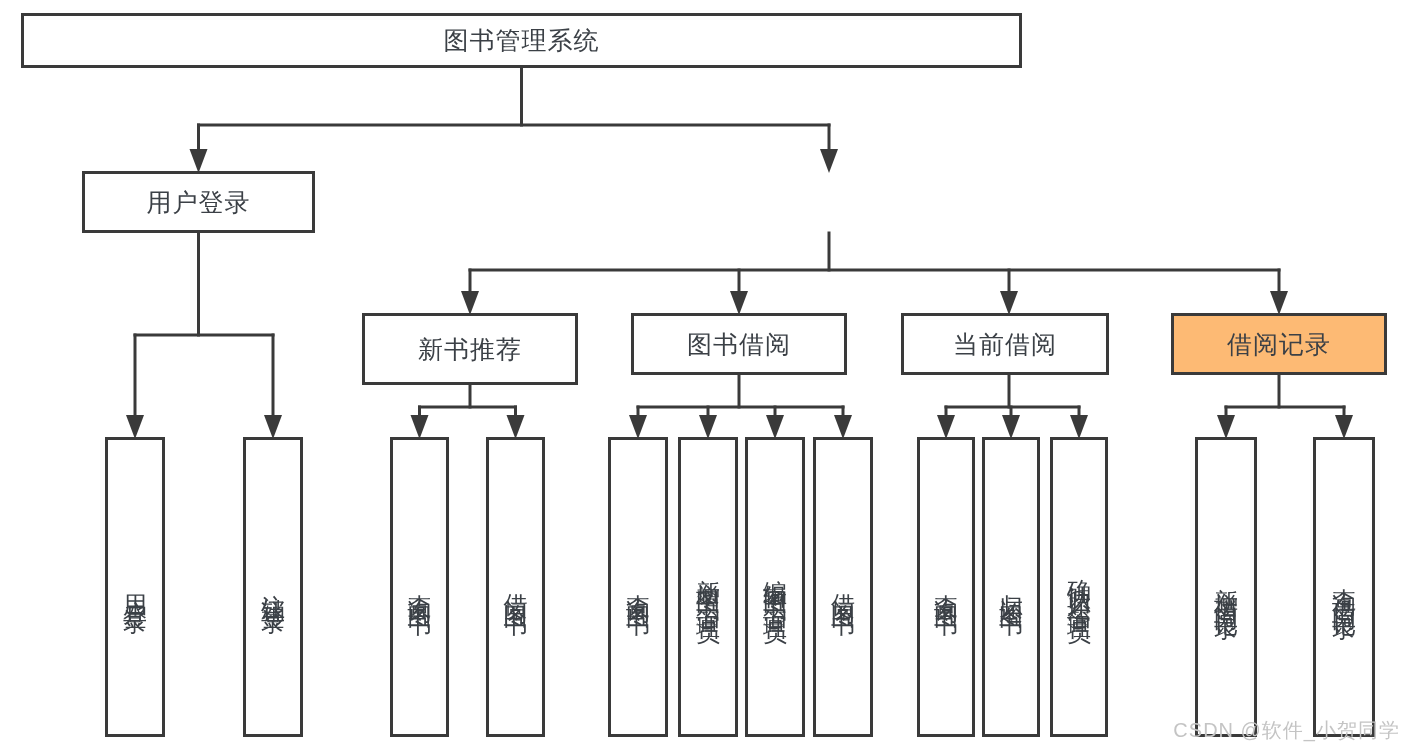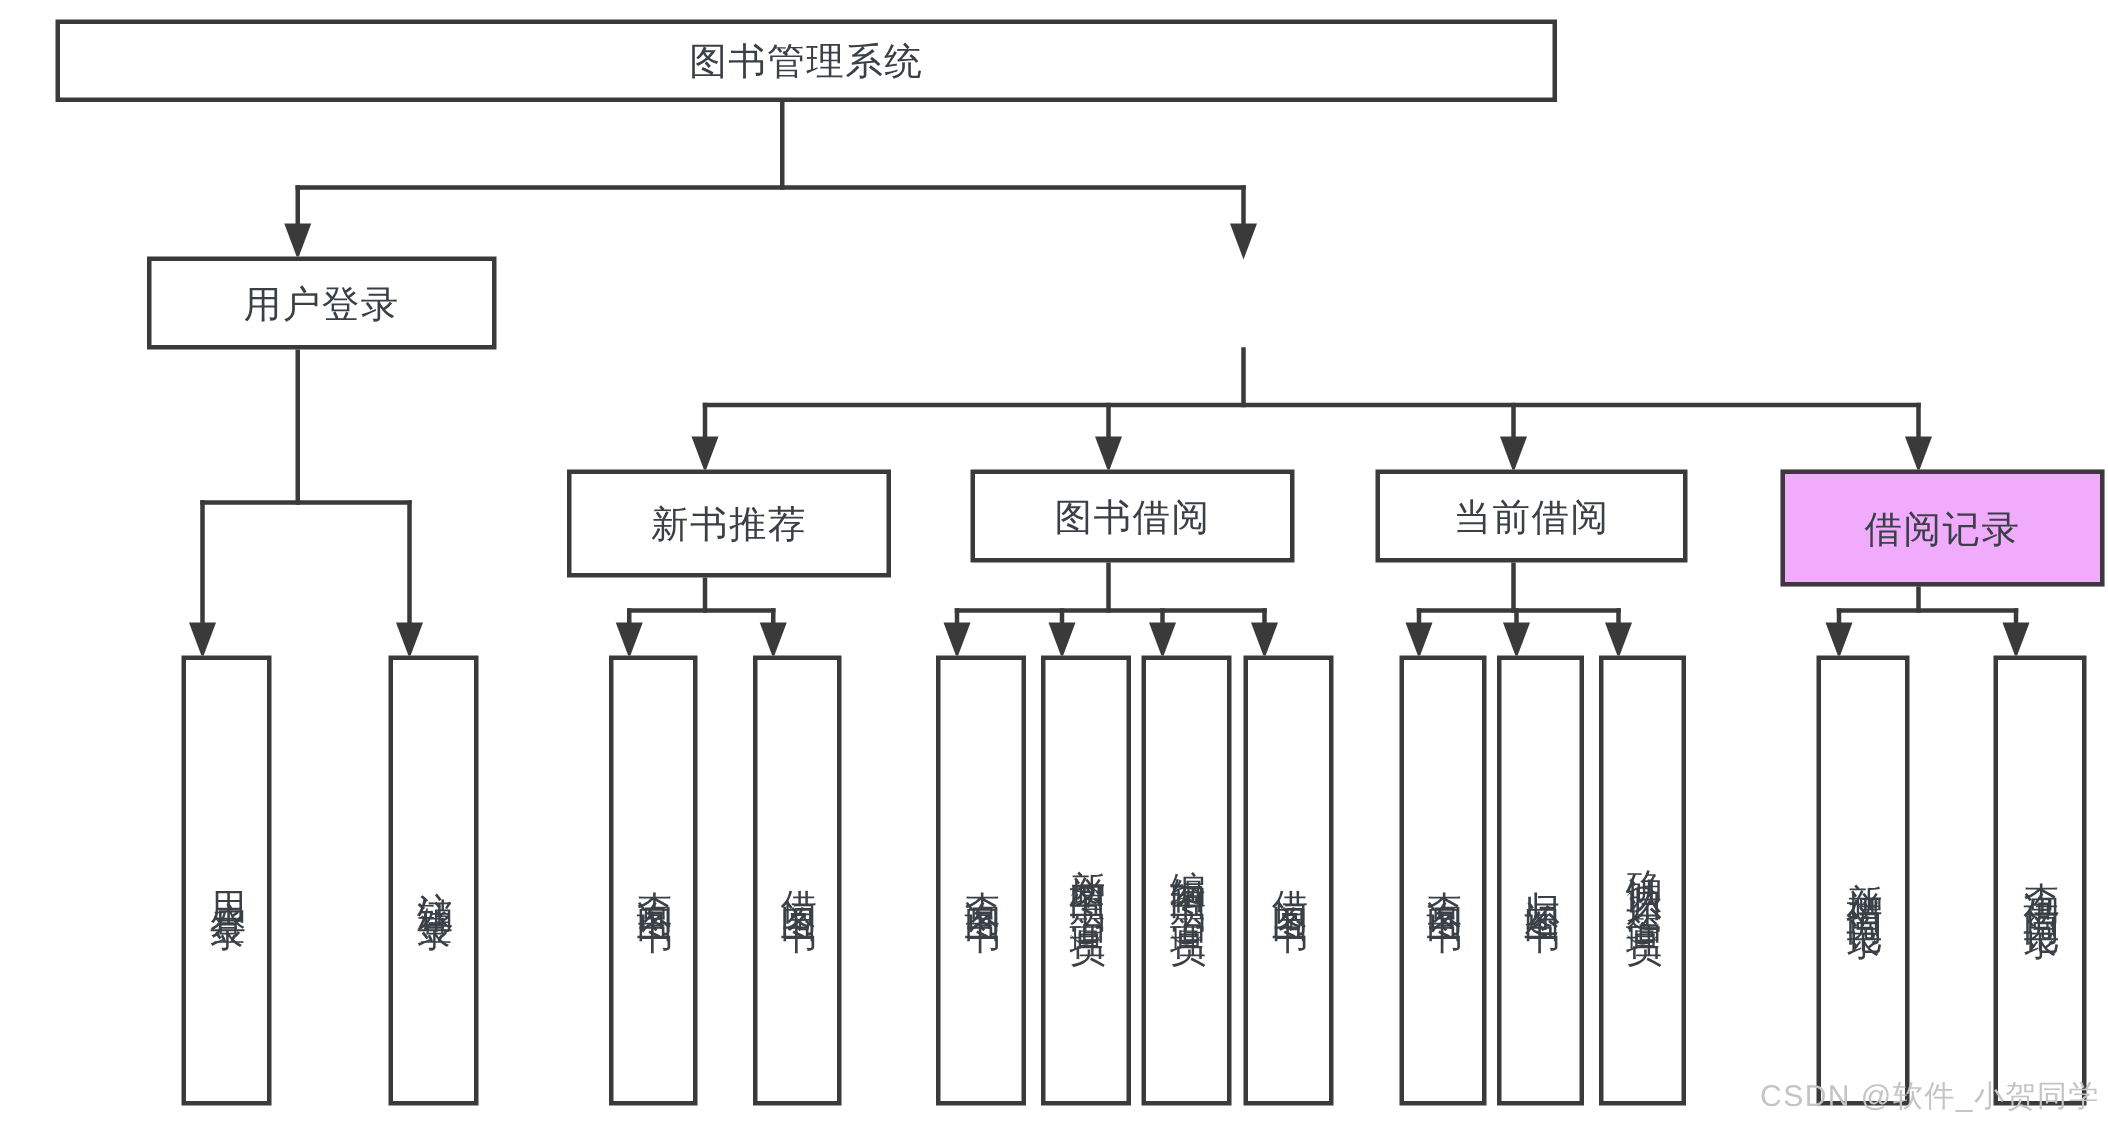--- a/index.html
+++ b/index.html
@@ -24,21 +24,20 @@
   }
   .node {
     position: absolute;
     box-sizing: border-box;
     background: #ffffff;
     border: 3px solid #3a3a3a;
     display: flex;
     align-items: center;
     justify-content: center;
     color: #3b4046;
-    margin-left: 16px;
   }
   .node.h .node-label {
     font-size: 25px;
     letter-spacing: 1px;
     white-space: nowrap;
   }
   .node.v .node-label {
     writing-mode: vertical-rl;
     text-orientation: mixed;
     font-size: 24px;
@@ -123,21 +122,21 @@
     </div>
     <div class="node h" style="left: 362px; top: 313px; width: 216px; height: 72px; border-color: rgb(58, 58, 58); background: rgb(255, 255, 255); color: rgb(59, 64, 70);">
       <span class="node-label">新书推荐</span>
     </div>
     <div class="node h" style="left: 631px; top: 313px; width: 216px; height: 62px; border-color: rgb(58, 58, 58); background: rgb(255, 255, 255); color: rgb(59, 64, 70);">
       <span class="node-label">图书借阅</span>
     </div>
     <div class="node h" style="left: 901px; top: 313px; width: 208px; height: 62px; border-color: rgb(58, 58, 58); background: rgb(255, 255, 255); color: rgb(59, 64, 70);">
       <span class="node-label">当前借阅</span>
     </div>
-    <div class="node h" style="left: 1171px; top: 313px; width: 216px; height: 78px; border-color: rgb(58, 58, 58); background: #f0abfc; color: rgb(59, 64, 70);">
+    <div class="node h" style="left: 1171px; top: 313px; width: 216px; height: 62px; border-color: rgb(58, 58, 58); background: #fdba74; color: rgb(59, 64, 70);">
       <span class="node-label">借阅记录</span>
     </div>
     <div class="node v" style="left: 105px; top: 437px; width: 60px; height: 300px; border-color: rgb(58, 58, 58); background: rgb(255, 255, 255); color: rgb(59, 64, 70);">
       <span class="node-label">用户登录</span>
     </div>
     <div class="node v" style="left: 243px; top: 437px; width: 60px; height: 300px; border-color: rgb(58, 58, 58); background: rgb(255, 255, 255); color: rgb(59, 64, 70);">
       <span class="node-label">注销登录</span>
     </div>
     <div class="node v" style="left: 390px; top: 437px; width: 59px; height: 300px; border-color: rgb(58, 58, 58); background: rgb(255, 255, 255); color: rgb(59, 64, 70);">
       <span class="node-label">查询图书</span>

